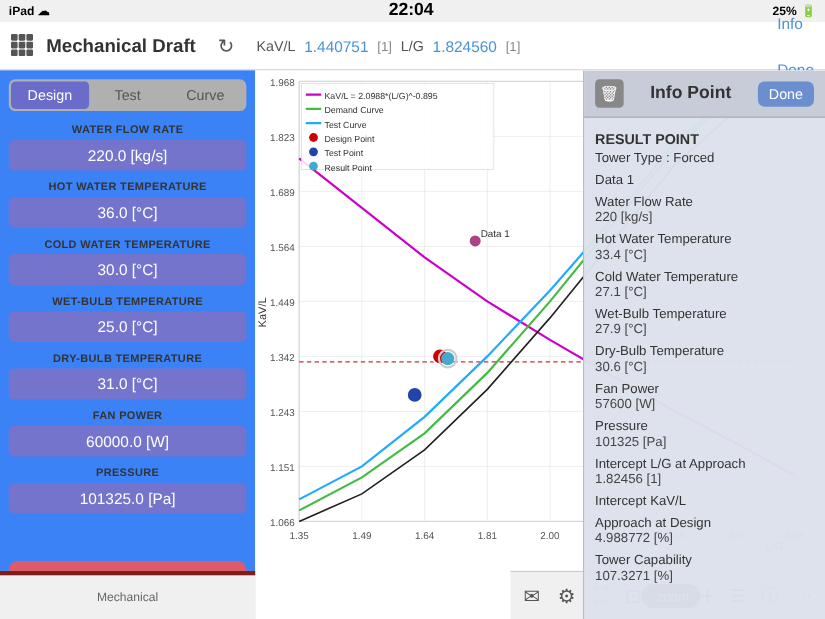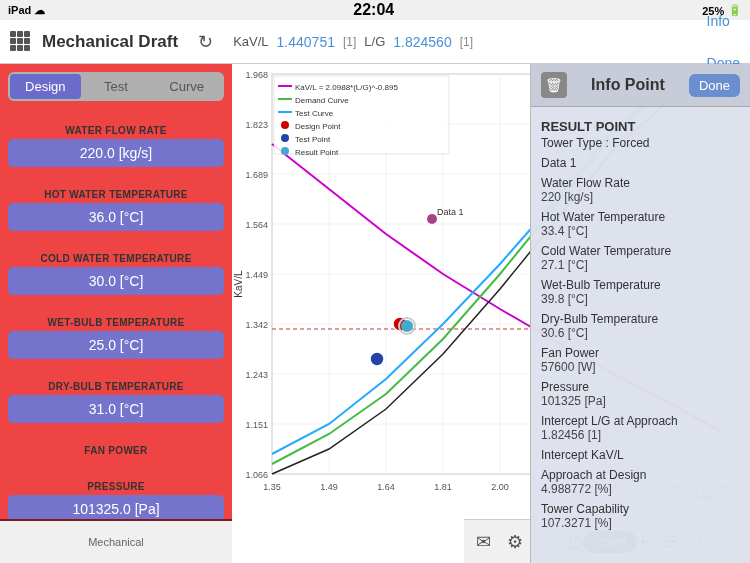--- a/index.html
+++ b/index.html
@@ -46,25 +46,25 @@
 
     
     .main-area {
       display: flex;
       height: 499px; 
     }
 
     
     .left-panel {
       width: 232px;
-      background: #ef4444;
+      background: #3b82f6;
       padding: 8px;
       display: flex;
       flex-direction: column;
-      gap: 12px;
+      gap: 0;
     }
 
     
     .tabs {
       display: flex;
       background: #b0b0b0;
       border-radius: 6px;
       padding: 2px;
       margin-bottom: 12px;
       gap: 0;
@@ -211,21 +211,21 @@
     .chart-svg { position: absolute; top: 0; left: 0; width: 100%; height: calc(100% - 44px); }
 
     
     .bottom-left-label {
       position: absolute;
       bottom: 0;
       left: 0;
       width: 232px;
       height: 44px;
       background: #f0f0f0;
-      border-top: 2px solid #7f1d1d;
+      border-top: 4px solid #7f1d1d;
       display: flex;
       align-items: center;
       justify-content: center;
       font-size: 11px;
       color: #666;
     }
   </style>
 </head>
 <body>
 
@@ -292,20 +292,21 @@
     <div class="input-group">
       <div class="input-label">WET-BULB TEMPERATURE</div>
       <div class="input-field">25.0  [°C]</div>
     </div>
     <div class="input-group">
       <div class="input-label">DRY-BULB TEMPERATURE</div>
       <div class="input-field">31.0  [°C]</div>
     </div>
     <div class="input-group">
       <div class="input-label">FAN POWER</div>
+      <div class="input-field">60000.0  [W]</div>
     </div>
     <div class="input-group">
       <div class="input-label">PRESSURE</div>
       <div class="input-field">101325.0  [Pa]</div>
     </div>
 
     <button class="calculate-btn">CALCULATE</button>
   </div>
 
   <div class="chart-area">
@@ -415,21 +416,21 @@
         <div class="info-row">
           <div class="info-row-label">Hot Water Temperature</div>
           <div class="info-row-value">33.4 [°C]</div>
         </div>
         <div class="info-row">
           <div class="info-row-label">Cold Water Temperature</div>
           <div class="info-row-value">27.1 [°C]</div>
         </div>
         <div class="info-row">
           <div class="info-row-label">Wet-Bulb Temperature</div>
-          <div class="info-row-value">39.8 [°C]</div>
+          <div class="info-row-value">27.9 [°C]</div>
         </div>
         <div class="info-row">
           <div class="info-row-label">Dry-Bulb Temperature</div>
           <div class="info-row-value">30.6 [°C]</div>
         </div>
         <div class="info-row">
           <div class="info-row-label">Fan Power</div>
           <div class="info-row-value">57600 [W]</div>
         </div>
         <div class="info-row">

